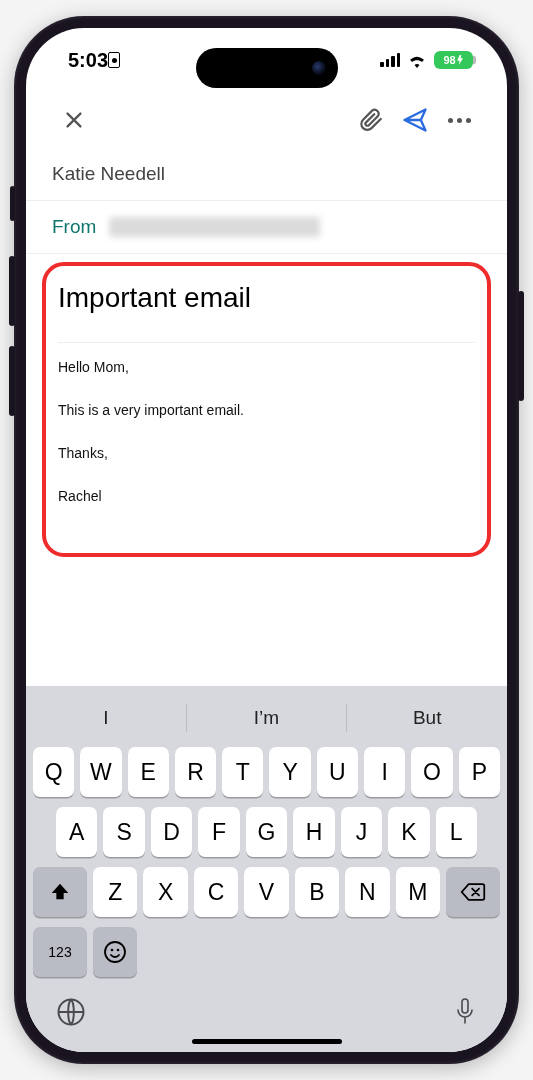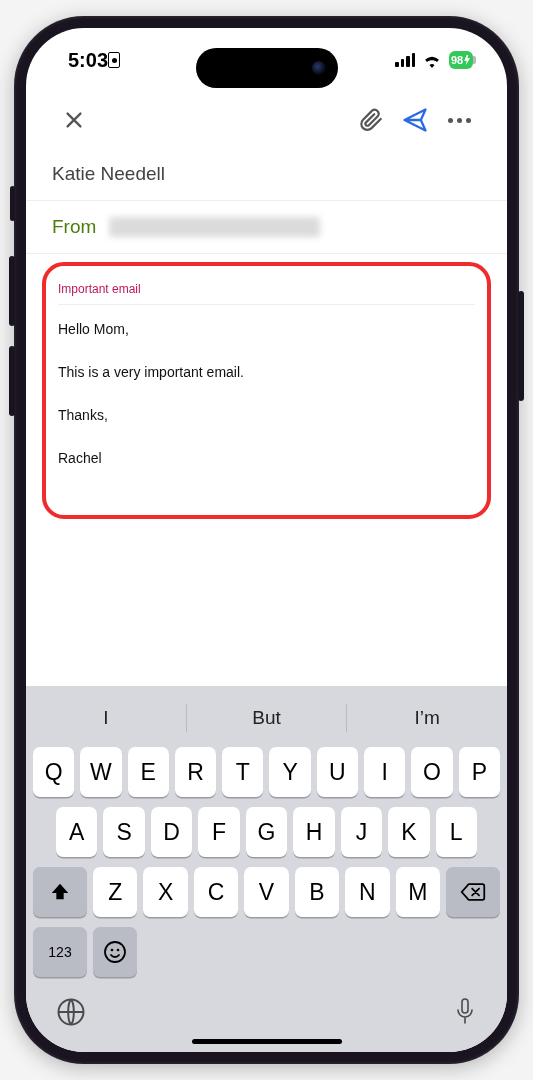--- a/index.html
+++ b/index.html
@@ -77,21 +77,21 @@
   .sim-icon {
     width: 12px; height: 16px; border:1.5px solid #000; border-radius:2px;
     display:flex; align-items:center; justify-content:center;
   }
   .sim-icon::after { content:""; width:5px; height:5px; border-radius:50%; background:#000;}
   .signal { display:flex; align-items:flex-end; gap:2px; height:14px; }
   .signal span { width:3.5px; background:#000; border-radius:1px; }
   .signal span:nth-child(1){height:5px;} .signal span:nth-child(2){height:8px;}
   .signal span:nth-child(3){height:11px;} .signal span:nth-child(4){height:14px;}
   .battery {
-    width:24px; height:18px; border-radius:6px; background:#34c759;
+    width:39px; height:18px; border-radius:6px; background:#34c759;
     color:#fff; font-size:11px; font-weight:700;
     display:flex; align-items:center; justify-content:center; position:relative;
   }
   .battery::after { content:""; position:absolute; right:-3px; top:5px; width:3px; height:8px; background:#b9b9bb; border-radius:0 2px 2px 0; }
 
   
   .toolbar {
     height: 56px;
     display:flex;
     align-items:center;
@@ -101,39 +101,39 @@
   .tb-btn { width:44px; height:44px; display:flex; align-items:center; justify-content:center; color:#555; }
   .tb-btn.more span { width:5px;height:5px;border-radius:50%;background:#555;margin:0 2px; display:inline-block;}
 
   
   .field {
     padding: 15px 26px;
     border-bottom: 1px solid #eee;
     font-size: 19px;
   }
   .field.to { color:#444; font-weight:400; }
-  .field.from { color:#4d7c0f; display:flex; align-items:center; gap:14px;}
+  .field.from { color:#0f766e; display:flex; align-items:center; gap:14px;}
   .blur {
     width: 210px; height: 20px;
     background: repeating-linear-gradient(90deg, #cfcfcf 0 4px, #e7e7e7 4px 8px);
     filter: blur(3px);
     border-radius:2px;
   }
 
   
   .body-box {
     margin: 8px 16px 0 16px;
     border: 4px solid #ef2c2c;
     border-radius: 22px;
     padding: 16px 12px 46px 12px;
     flex: 0 0 auto;
   }
   .subject-row {
-    font-size: 12px; font-weight:500; color:#be185d;
-    padding-bottom:8px;
+    font-size: 28px; font-weight:500; color:#000000;
+    padding-bottom:28px;
     border-bottom:1px solid #eee;
   }
   .body-text { font-size:14px; color:#111; padding-top:14px; line-height:1.5; }
   .body-text p { margin-bottom: 22px; }
   .body-text p:last-child { margin-bottom:0; }
 
   .gap-fill { flex:1; background:#fff; }
 
   
   .keyboard {
@@ -268,22 +268,22 @@
         <p>Thanks,</p>
         <p>Rachel</p>
       </div>
     </div>
 
     <div class="gap-fill"></div>
 
     <div class="keyboard">
       <div class="suggest">
         <div>I</div>
+        <div>I’m</div>
         <div>But</div>
-        <div>I’m</div>
       </div>
 
       <div class="krow" id="row1">
           <div class="key">Q</div>
           <div class="key">W</div>
           <div class="key">E</div>
           <div class="key">R</div>
           <div class="key">T</div>
           <div class="key">Y</div>
           <div class="key">U</div>

